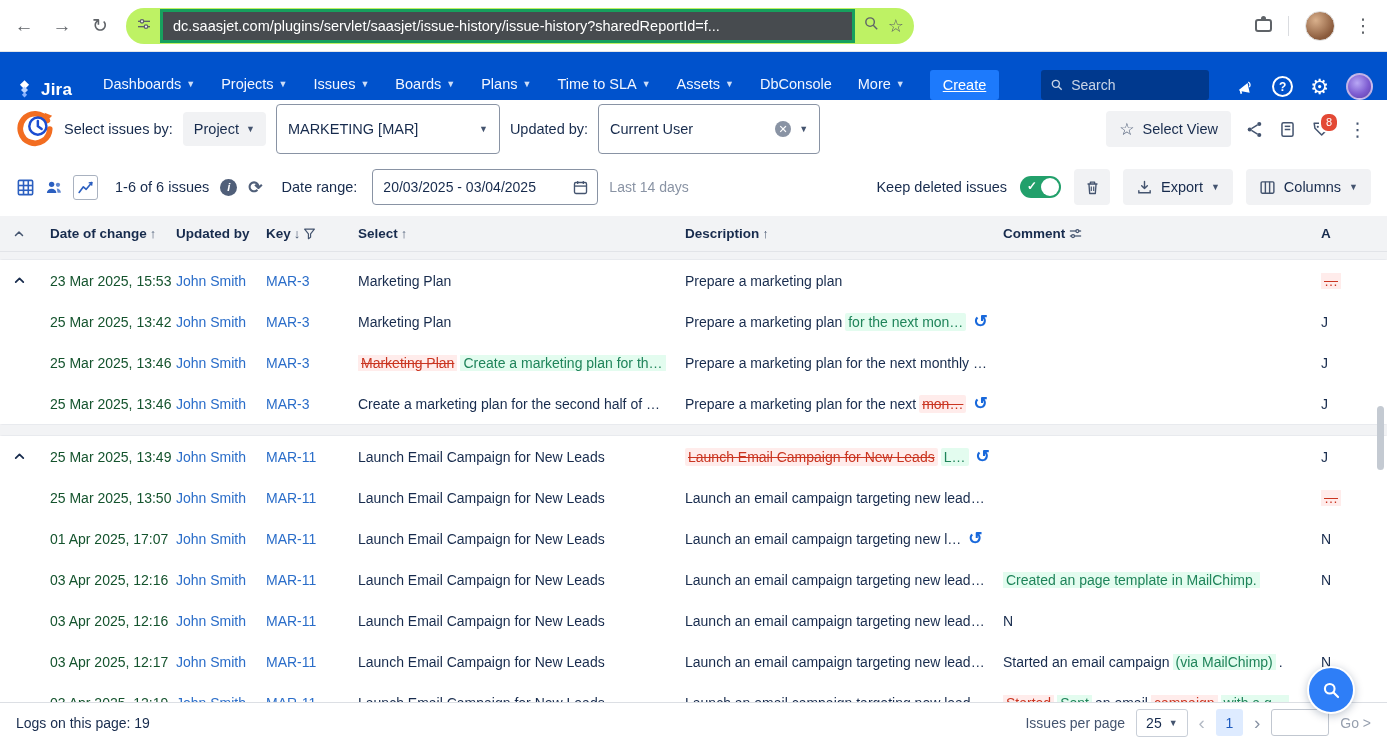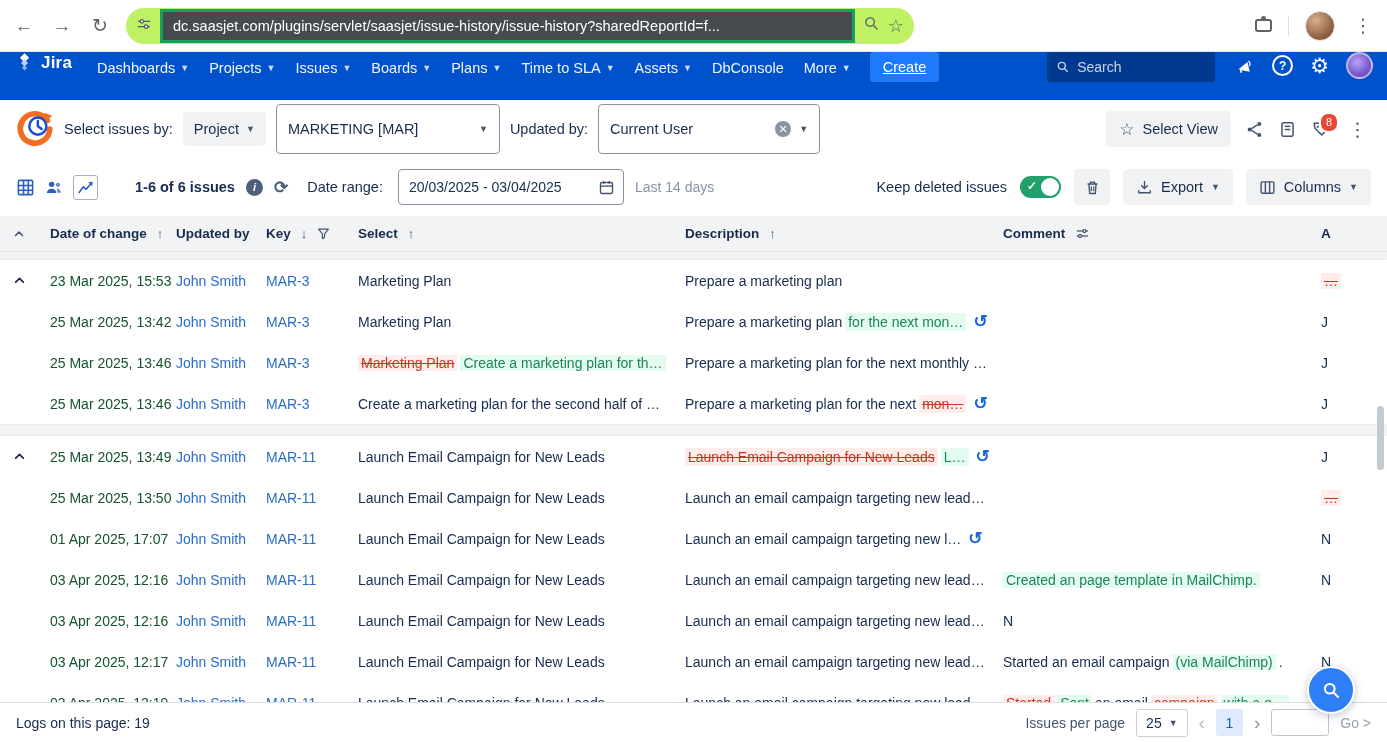--- a/index.html
+++ b/index.html
@@ -13,21 +13,21 @@
   .tune-ic { color:#5f6368; flex:0 0 auto; }
   .url-hl { flex:1; height:34px; background:#474B4F; border:3px solid #17A05E; display:flex; align-items:center; padding:0 10px; color:#fff; font-size:14.5px; white-space:nowrap; overflow:hidden; }
   .pill-ic { color:#5f6368; flex:0 0 auto; font-size:18px; }
   .b-right { margin-left:auto; display:flex; align-items:center; gap:16px; }
   .puzzle { width:17px; height:13px; border:2px solid #5f6368; border-radius:3px; position:relative; }
   .puzzle:before { content:""; position:absolute; top:-5px; left:4px; width:5px; height:5px; border-radius:50%; background:#5f6368; }
   .b-sep { width:1px; height:20px; background:#dadce0; }
   .b-avatar { width:30px; height:30px; border-radius:50%; background:radial-gradient(circle at 35% 30%, #d9b08c 0%, #8a5a3b 60%, #4f3categor 100%); background:radial-gradient(circle at 35% 30%, #d9b08c 0%, #8a5a3b 70%); border:1px solid #e0e0e0; }
 
   
-  .jira-nav { height:48px; background:#0052CC; display:flex; align-items:flex-start; color:#fff; padding:0 14px; gap:2px; }
+  .jira-nav { height:48px; background:#0052CC; display:flex; align-items:flex-end; color:#fff; padding:0 14px; gap:8px; }
   .logo { display:flex; align-items:center; gap:6px; margin-right:14px; }
   .logo-text { font-size:17px; font-weight:bold; letter-spacing:.2px; }
   .nav-item { font-size:14.5px; padding:0 9px; height:32px; display:flex; align-items:center; gap:5px; border-radius:3px; cursor:pointer; white-space:nowrap; color:#F2F6FF; }
   .nav-item .chv { font-size:9px; opacity:.85; }
   .create-btn { background:#1D7AFC; color:#fff; font-size:14.5px; padding:7px 13px; border-radius:3px; margin-left:8px; cursor:pointer; border:none;text-decoration:underline; }
   .nav-search { margin-left:auto; width:168px; height:30px; background:rgba(0,0,0,0.30); border-radius:3px; display:flex; align-items:center; gap:7px; padding:0 9px; color:rgba(255,255,255,0.78); font-size:14px; }
   .nav-icons { display:flex; align-items:center; gap:17px; margin-left:18px; }
   .help-circle { width:21px; height:21px; border:2px solid #fff; border-radius:50%; font-size:12px; font-weight:bold; display:flex; align-items:center; justify-content:center; }
   .gear { font-size:21px; line-height:1; }
   .nav-avatar { width:27px; height:27px; border-radius:50%; background:radial-gradient(circle at 40% 35%, #B8A7F5 0%, #7E5DD1 55%, #5B3BA6 100%); border:2px solid rgba(255,255,255,.55); }
@@ -47,37 +47,37 @@
   .star-g { font-size:17px; color:#44546F; }
   .f-ic { color:#44546F; cursor:pointer; position:relative; display:flex; }
   .badge { position:absolute; top:-8px; right:-9px; background:#E34935; color:#fff; font-size:11px; line-height:1; padding:3px 5px; border-radius:9px; border:2px solid #fff; }
   .kebab { font-size:19px; color:#44546F; cursor:pointer; padding:0 4px; }
 
   
   .toolbar-row { height:58px; display:flex; align-items:center; padding:0 16px; gap:11px; background:#fff; }
   .view-ics { display:flex; align-items:center; gap:9px; margin-right:6px; }
   .view-ic { color:#2B5FC0; cursor:pointer; display:flex; }
   .view-box { border:1px solid #A9B2C0; border-radius:3px; padding:3px; display:flex; }
-  .count { font-size:14.5px; font-weight:bold; margin-left:20px; white-space:nowrap; }
+  .count { font-size:14.5px; font-weight:normal; margin-left:0; white-space:nowrap; }
   .info-ic { width:17px; height:17px; border-radius:50%; background:#505F79; color:#fff; font-size:11px; font-style:italic; font-weight:bold; display:flex; align-items:center; justify-content:center; }
   .refresh-ic { font-size:17px; font-weight:bold; color:#505F79; cursor:pointer; }
   .date-input { border:1px solid #8993A4; border-radius:4px; height:36px; width:226px; display:flex; align-items:center; padding:0 10px; gap:8px; margin-left:4px; }
   .date-input input { border:none; outline:none; flex:1; font-size:14px; font-family:inherit; color:#172B4D; background:transparent; }
   .muted { color:#8993A4; font-size:14px; white-space:nowrap; }
   .t-right { margin-left:auto; display:flex; align-items:center; gap:13px; }
   .toggle { width:41px; height:22px; border-radius:11px; background:#22A06B; position:relative; cursor:pointer; flex:0 0 auto; }
   .toggle .knob { position:absolute; top:2px; right:2px; width:18px; height:18px; background:#fff; border-radius:50%; }
   .toggle .tick { position:absolute; left:7px; top:3px; color:#fff; font-size:12px; font-weight:bold; }
   .sq-btn { background:#F1F2F4; border-radius:4px; width:36px; height:36px; display:flex; align-items:center; justify-content:center; color:#44546F; cursor:pointer; }
 
   
   .table-area { height:486px; background:#F2F3F5; position:relative; overflow:hidden; }
   .grid { display:grid; grid-template-columns:38px 138px 90px 92px 327px 318px 318px 1fr; align-items:center; }
   .thead { height:36px; background:#F2F3F5; font-size:13.5px; font-weight:bold; color:#172B4D; border-bottom:1px solid #E2E4E8; }
-  .thead > div { display:flex; align-items:center; gap:10px; overflow:hidden; white-space:nowrap; }
+  .thead > div { display:flex; align-items:center; gap:3px; overflow:hidden; white-space:nowrap; }
   .sort { color:#44546F; font-size:13px; font-weight:bold; }
   .tbody { padding-top:8px; }
   .tgroup { background:#fff; margin-bottom:12px; border-radius:3px; box-shadow:0 0 0 1px rgba(9,30,66,0.04); }
   .trow { height:41px; font-size:14px; background:#fff; }
   .trow > div { overflow:hidden; white-space:nowrap; }
   .c-chev { display:flex; justify-content:center; }
   .c-date { padding-left:12px; color:#14532d; }
   .lnk { color:#2A6DC9; cursor:pointer; }
   .c-txt { padding-right:10px; }
   .c-txt span { margin-right:3px; }

